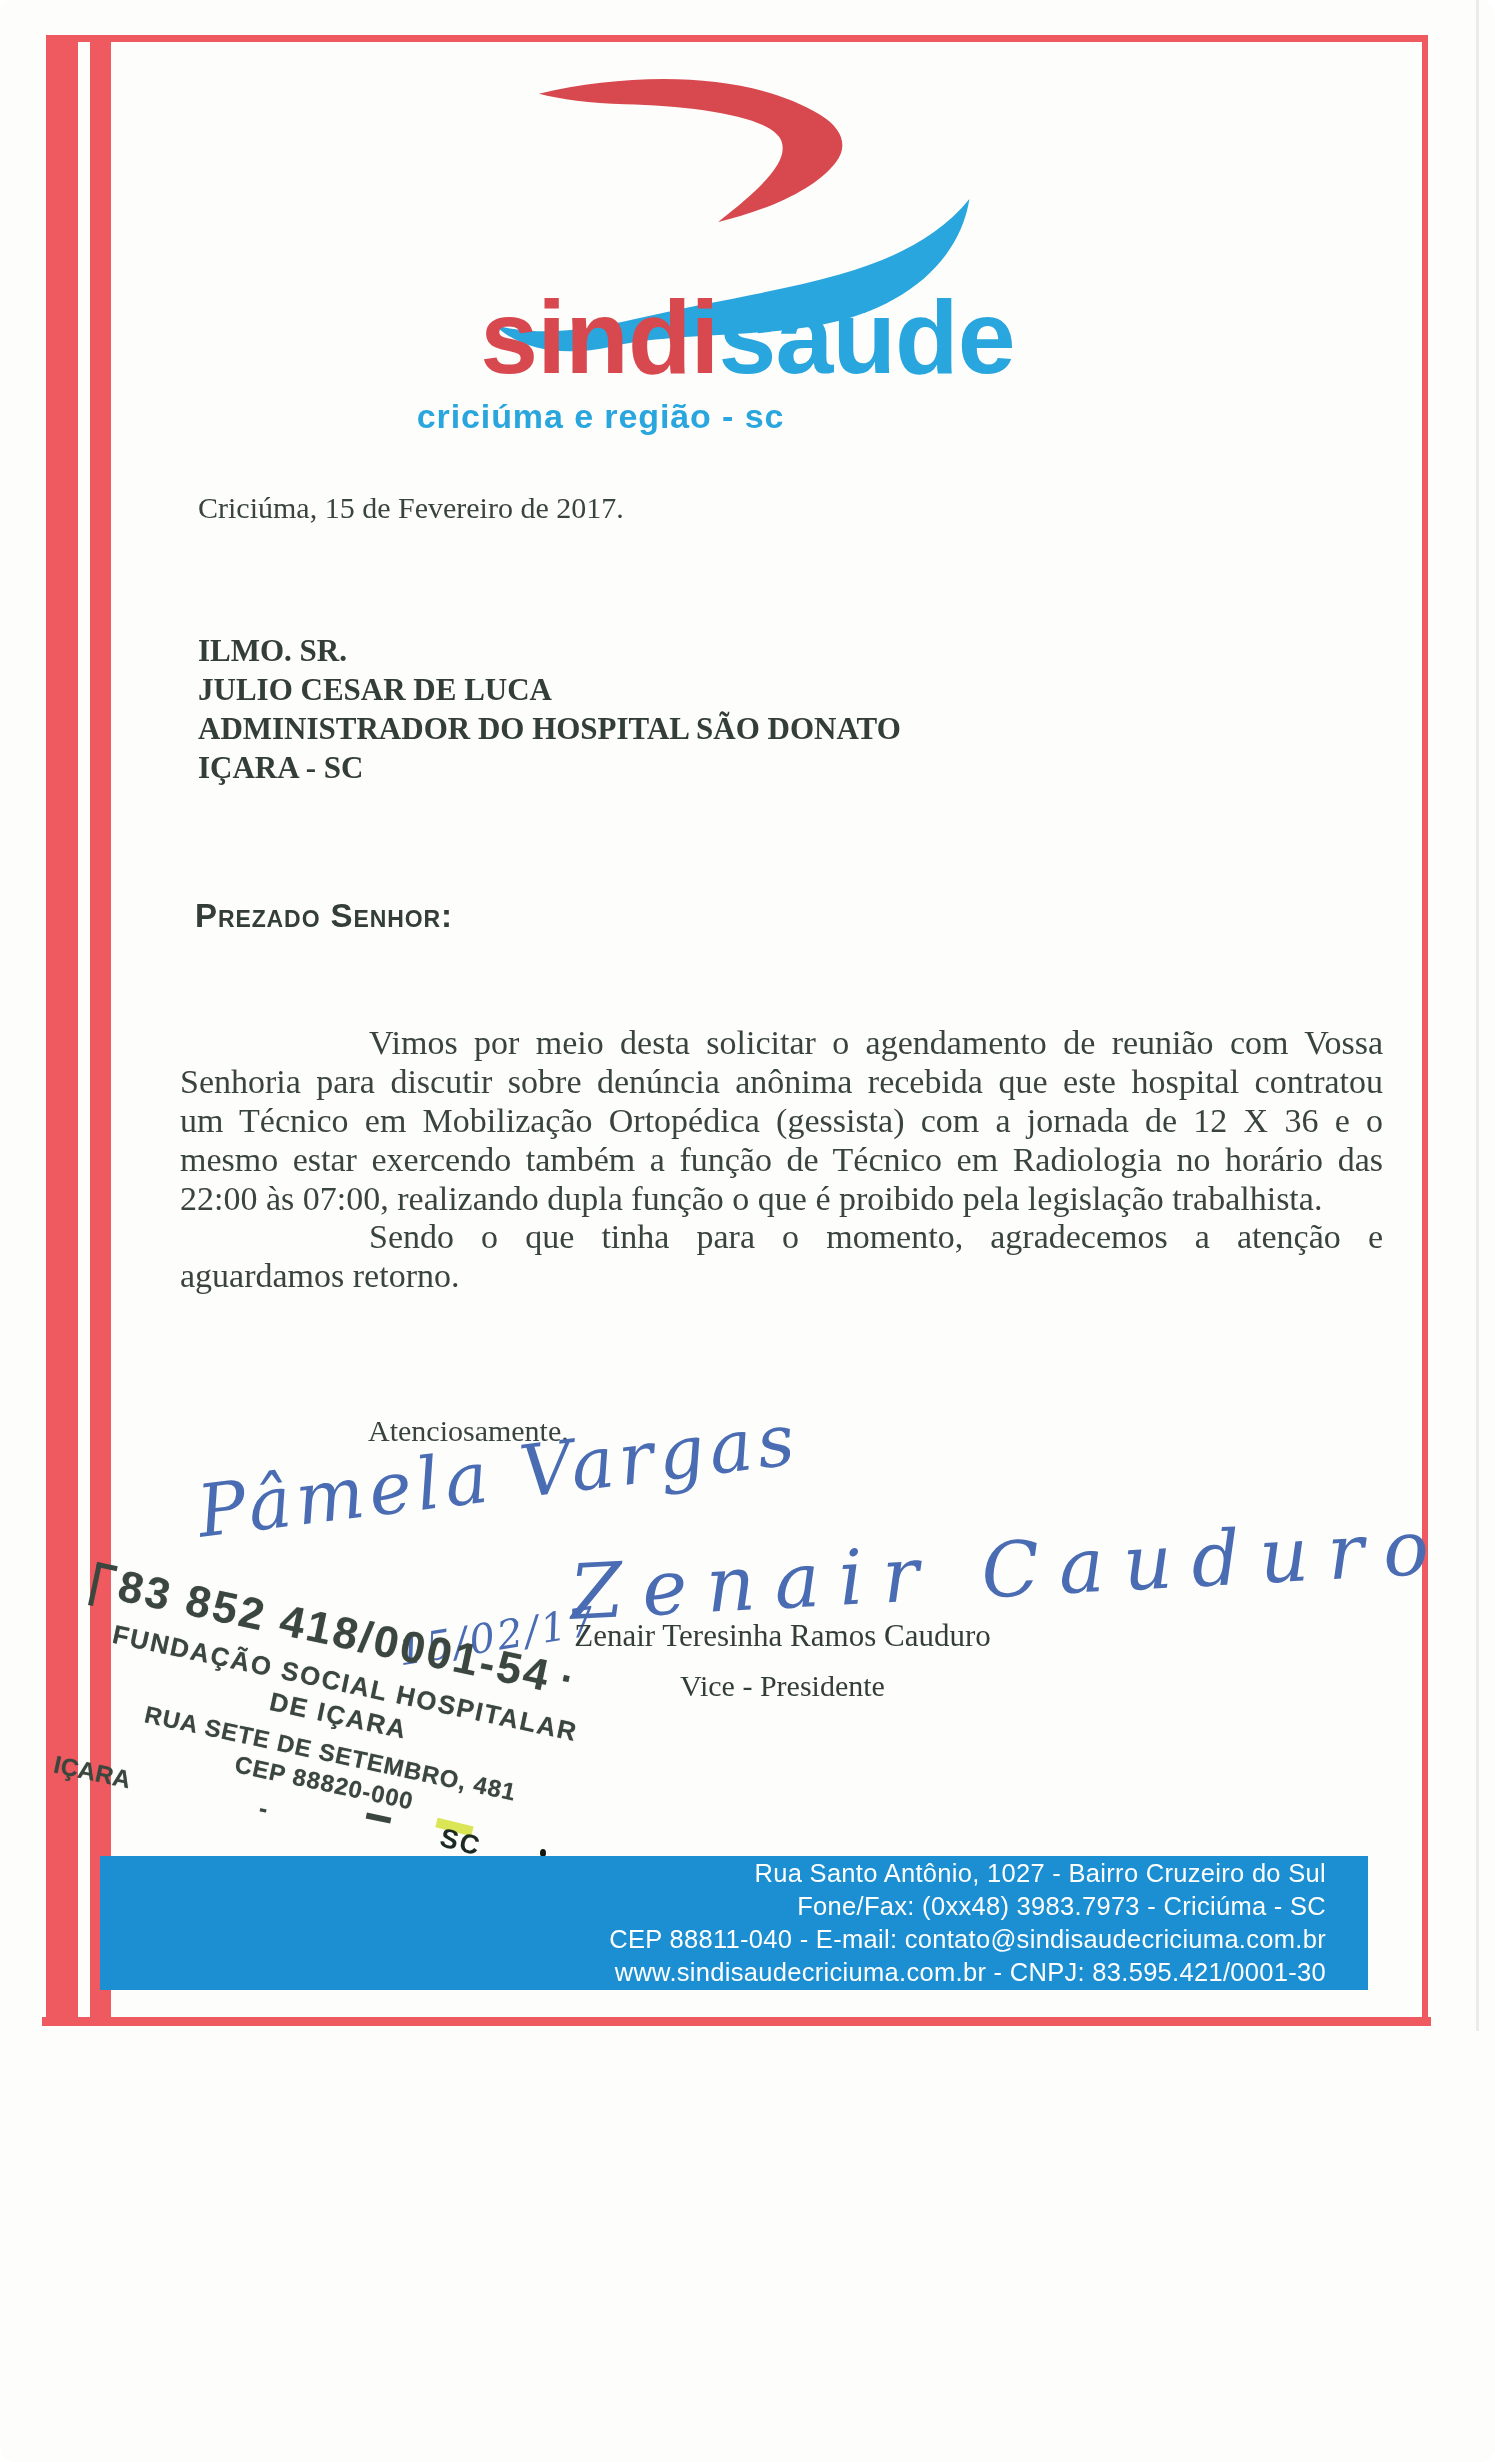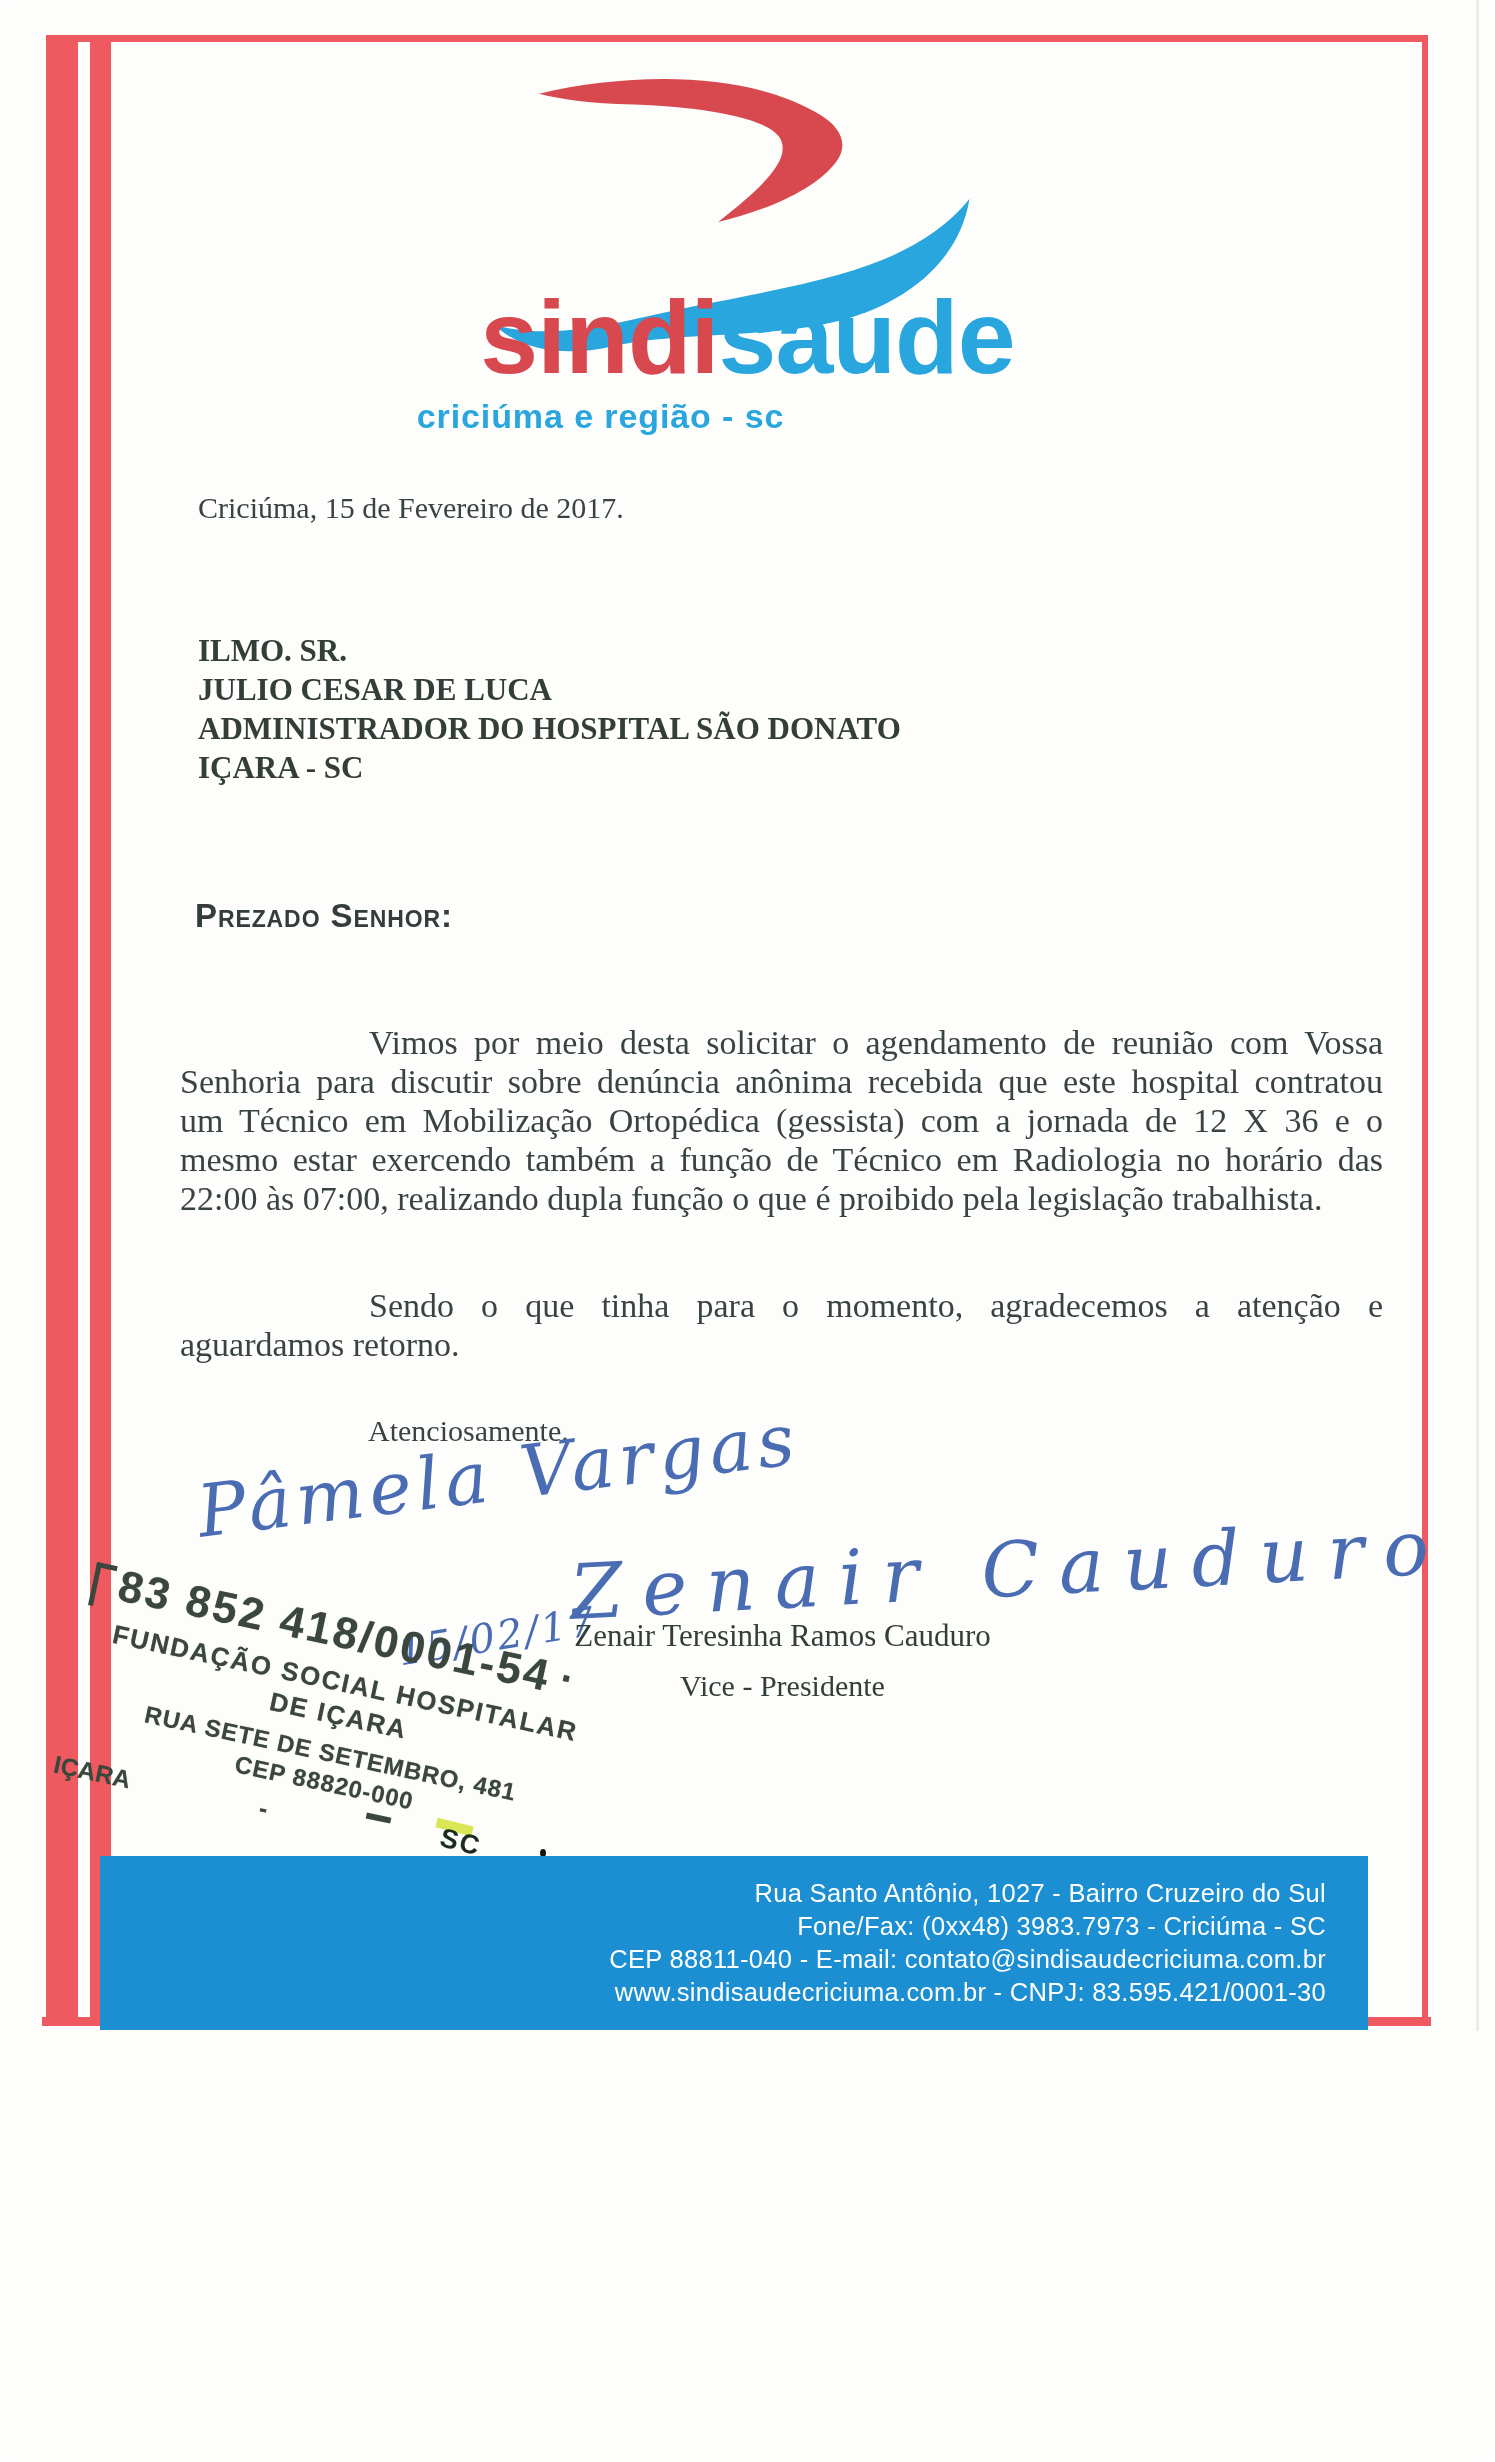--- a/index.html
+++ b/index.html
@@ -23,21 +23,21 @@
   .wm-blue{color:#29a6de;}
   .logo-sub{left:0;top:397px;width:1201px;text-align:center;color:#29a6de;
             font-family:"Liberation Sans",sans-serif;font-weight:bold;font-size:34px;letter-spacing:0.9px;}
   
   .date-line{left:198px;top:491px;font-size:30px;}
   .recipient{left:198px;top:631px;font-weight:bold;font-size:31px;line-height:39px;color:#343e39;}
   .salutation{left:195px;top:897px;font-family:"Liberation Sans",sans-serif;font-weight:bold;
               font-variant:small-caps;font-size:33px;letter-spacing:0.9px;color:#333d39;}
   .body-block{left:180px;width:1203px;font-size:34px;line-height:39px;}
   .p1{top:1023px;}
-  .p2{top:1286px;}
+  .p2{top:1217px;}
   .jline{text-align:justify;text-align-last:justify;}
   .jline.last{text-align-last:left;}
   .indent{text-indent:189px;}
   .closing{left:368px;top:1414px;font-size:30px;}
   
   .hw{font-family:"DejaVu Serif",serif;font-style:italic;color:#4a6cb3;position:absolute;white-space:nowrap;}
   .hw-name{left:198px;top:1470px;font-size:72px;letter-spacing:5.3px;transform:rotate(-7deg);transform-origin:0 50%;}
   .hw-date{left:397px;top:1613px;font-size:40px;letter-spacing:2.6px;transform:rotate(-9deg);}
   .hw-sig{left:570px;top:1548px;font-size:76px;letter-spacing:19.3px;transform:rotate(-3deg);transform-origin:0 50%;}
   
@@ -59,21 +59,21 @@
   .stamp-l5{font-size:24px;letter-spacing:0.9px;margin-top:1.8px;}
   .stamp-l6{display:flex;font-size:24.6px;margin-top:10.6px;}
   .stamp-l6 .dash{margin-left:132px;}
   .remnant-sc{left:440px;top:1827px;font-family:"Liberation Sans",sans-serif;font-weight:bold;
               font-size:27px;color:#1d2a22;transform:rotate(14deg);letter-spacing:1.8px;}
   .remnant-hl{left:436px;top:1822px;width:37px;height:9.7px;background:#d5e23a;opacity:.85;transform:rotate(14deg);}
   .remnant-dash1{left:366px;top:1815px;width:24.6px;height:6.2px;background:#3b473e;transform:rotate(12deg);}
   .remnant-blob{left:505px;top:1871px;width:32px;height:10.6px;border-radius:5.3px;background:#11160f;transform:rotate(15deg);}
   .remnant-dot{left:540px;top:1849px;width:6.2px;height:8px;border-radius:50%;background:#11160f;}
   
-  .footer-bar{left:100px;top:1856px;width:1268px;height:174px;background:#1b8fd2;
+  .footer-bar{left:100px;top:1856px;width:1268px;height:134px;background:#1b8fd2;
               display:flex;flex-direction:column;justify-content:center;align-items:flex-end;
               padding-right:42px;box-sizing:border-box;
               color:#ffffff;font-family:"Liberation Sans",sans-serif;font-size:25.5px;
               line-height:33px;letter-spacing:0.3px;}
 </style>
 </head>
 <body>
 
 <div class="page">
 

